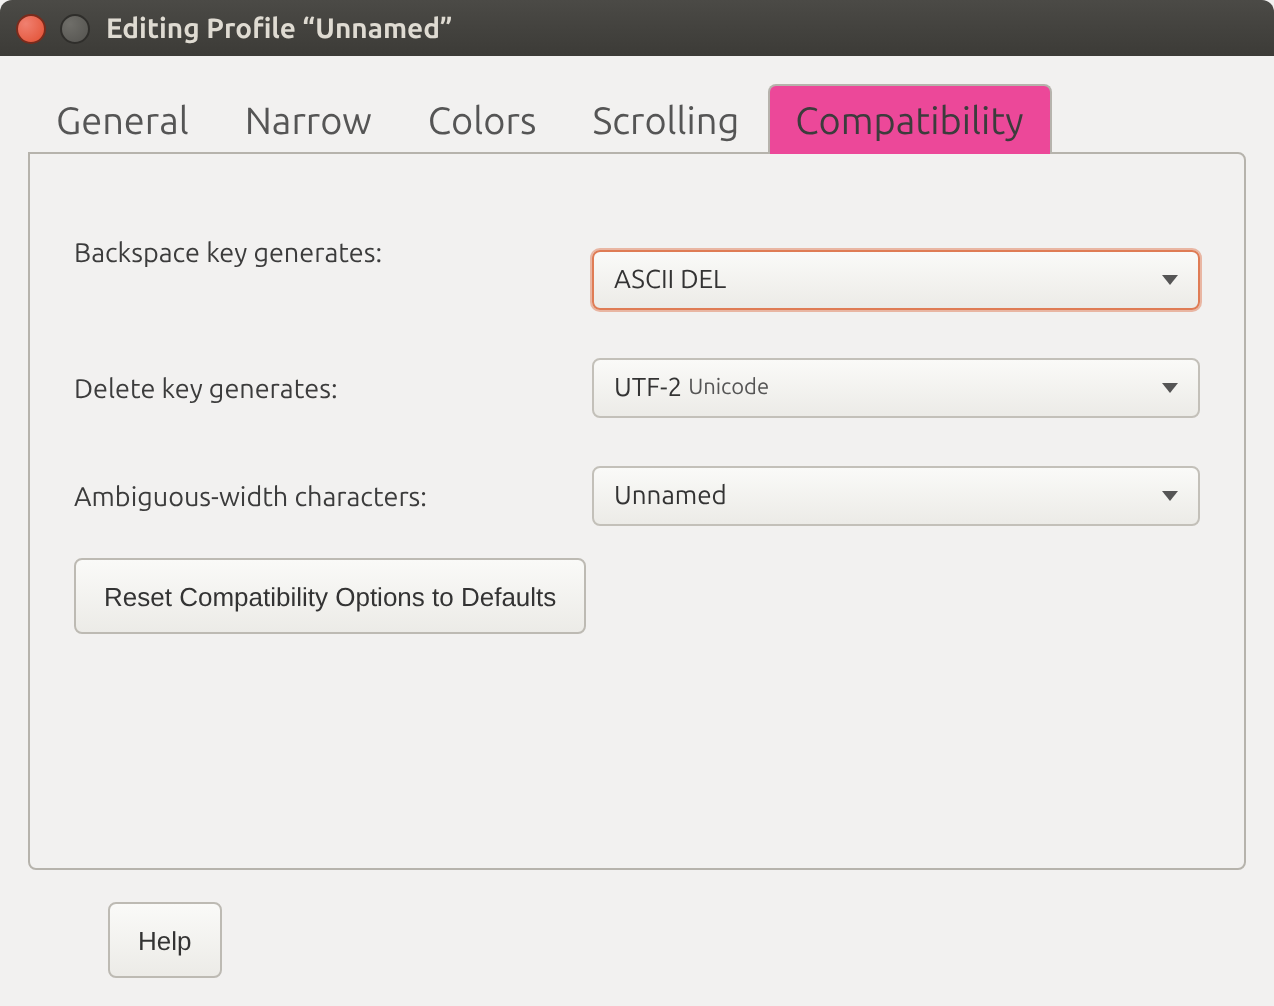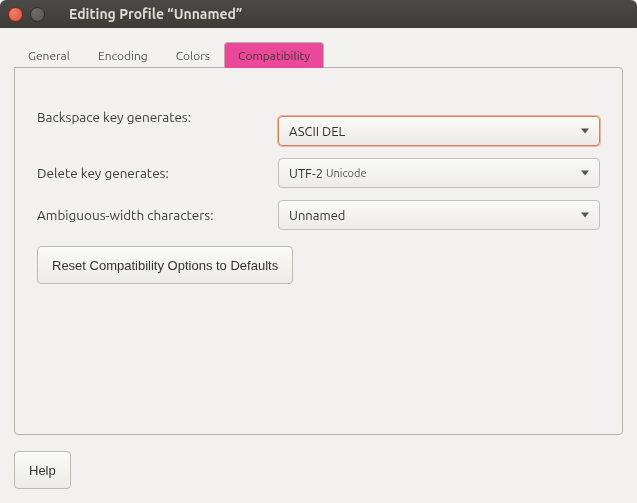--- a/index.html
+++ b/index.html
@@ -17,21 +17,21 @@
     background: #f2f1f0;
     display: flex;
     flex-direction: column;
   }
   .titlebar {
     height: 28px;
     background: linear-gradient(to bottom, #4b4a46, #3c3b37);
     display: flex;
     align-items: center;
     padding: 0 8px;
-    gap: 24px;
+    gap: 8px;
     color: #dfdbd2;
     font-weight: bold;
     font-size: 14px;
     border-top-left-radius: 6px;
     border-top-right-radius: 6px;
   }
   .win-btns { display: flex; gap: 7px; align-items: center; }
   .win-btn {
     width: 15px; height: 15px; border-radius: 50%;
     display: flex; align-items: center; justify-content: center;
@@ -54,21 +54,21 @@
   .tab {
     padding: 6px 13px 6px 13px;
     border: 1px solid transparent;
     border-bottom: none;
     border-top-left-radius: 4px;
     border-top-right-radius: 4px;
     color: #555;
     cursor: pointer;
     background: transparent;
     margin-bottom: -1px;
-    font-size: 12px;
+    font-size: 19px;
     text-align: right;
   }
   .tab.active {
     background: #ec4899;
     border-color: #b6b3ac;
     color: #3c3c3c;
   }
   .tab-panel {
     border: 1px solid #b6b3ac;
     border-radius: 4px;
@@ -78,20 +78,21 @@
     background: #f2f1f0;
     position: relative;
     z-index: 1;
   }
   .form-grid {
     display: grid;
     grid-template-columns: 235px 1fr;
     row-gap: 12px;
     column-gap: 6px;
     align-items: center;
+    gap: 24px;
   }
   .form-label { color: #3c3c3c; font-size: 13.5px; }
   .combo {
     height: 30px;
     border: 1px solid #c3c0b9;
     border-radius: 4px;
     background: linear-gradient(to bottom, #fafaf8, #ecebe7);
     display: flex;
     align-items: center;
     padding: 0 10px;
@@ -124,41 +125,43 @@
     font-size: 13px;
     cursor: pointer;
     display: inline-flex;
     align-items: center;
   }
   .reset-row { margin-top: 16px; }
   .bottom-bar {
     display: flex;
     justify-content: space-between;
     padding: 6px 14px 14px 14px;
+    margin-left: 40px;
   }
 </style>
 </head>
 <body>
 
 <div class="window">
 
   <div class="titlebar">
     <div class="win-btns">
       <div class="win-btn win-close"></div>
       <div class="win-btn win-min"></div>
     </div>
     <span>Editing Profile “Unnamed”</span>
   </div>
 
   <div class="content">
 
     <div class="tabs-row">
       <div class="tab">General</div>
-      <div class="tab">Encoding</div>
+      <div class="tab">Narrow</div>
       <div class="tab">Colors</div>
+      <div class="tab">Scrolling</div>
       <div class="tab active">Compatibility</div>
     </div>
 
     <div class="tab-panel">
 
       <div class="form-grid">
 
         <div class="form-label">Backspace key generates:</div>
         <div class="combo focused">
           <span>ASCII DEL</span>

